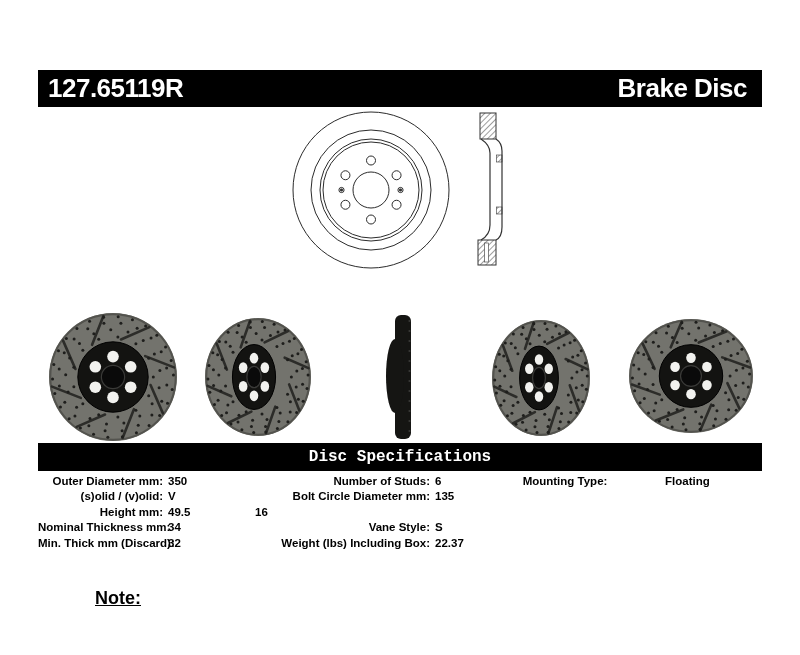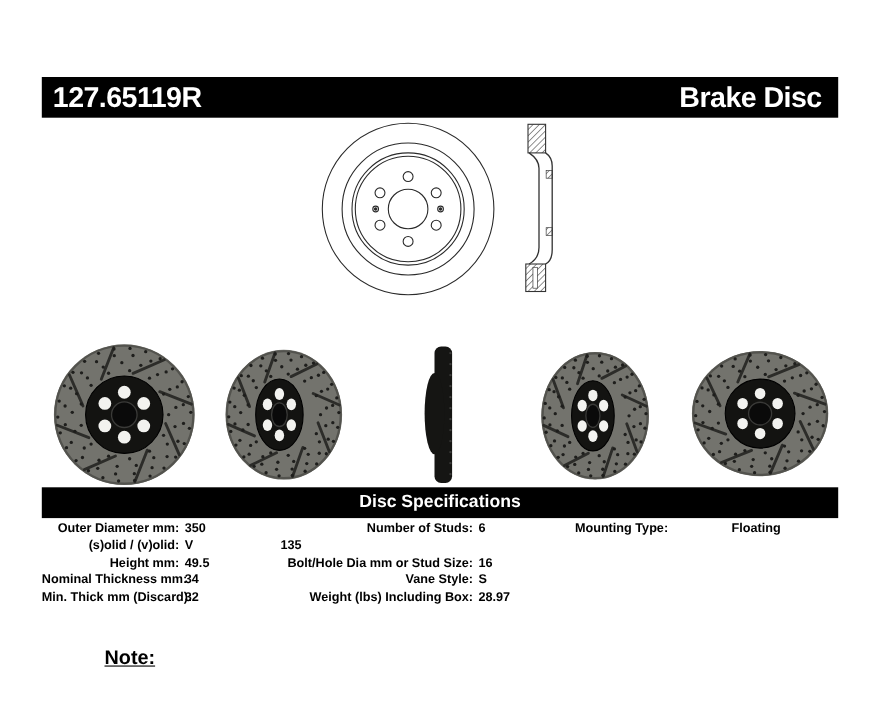--- a/index.html
+++ b/index.html
@@ -8,21 +8,21 @@
 
   
   .bar{position:absolute;background:#000;color:#fff;display:flex;align-items:center;}
   #header-bar{left:38px;top:22px;width:724px;height:37px;justify-content:space-between;
               font-size:26px;font-weight:bold;letter-spacing:-0.5px;padding:0;box-sizing:border-box;margin-top:48px;}
   #header-bar .hleft{margin-left:10px;}
   #header-bar .hright{margin-right:15px;}
 
   
   #spec-bar{left:38px;top:443px;width:724px;height:28px;justify-content:center;
-            font-size:16px;font-weight:bold;}
+            font-size:16px;font-weight:bold;font-family:Liberation Mono, monospace;}
 
   
   #tech-drawing{position:absolute;left:285px;top:103px;}
 
   
   .photo{position:absolute;}
 
   
   .spec-col{position:absolute;top:474px;font-size:11.5px;font-weight:bold;}
   .spec-row{display:flex;line-height:15.4px;white-space:nowrap;}
@@ -508,33 +508,33 @@
       <span class="spec-value">32</span>
     </div>
   </div>
 
   <div class="spec-col" id="spec-col-mid">
     <div class="spec-row">
       <span class="spec-label">Number of Studs:</span>
       <span class="spec-value">6</span>
     </div>
     <div class="spec-row">
+      <span class="spec-label">Bolt Circle Diameter mm:</span>
       <span class="spec-value">135</span>
     </div>
     <div class="spec-row">
-      <span class="spec-label">Bolt/Hole Dia mm or Stud Size:</span>
       <span class="spec-value">16</span>
     </div>
     <div class="spec-row">
       <span class="spec-label">Vane Style:</span>
       <span class="spec-value">S</span>
     </div>
     <div class="spec-row">
       <span class="spec-label">Weight (lbs) Including Box:</span>
-      <span class="spec-value">28.97</span>
+      <span class="spec-value">22.37</span>
     </div>
   </div>
 
   <div class="spec-col" id="spec-col-right">
     <div class="spec-row">
       <span class="spec-label">Mounting Type:</span>
       <span class="spec-value">Floating</span>
     </div>
   </div>
 

